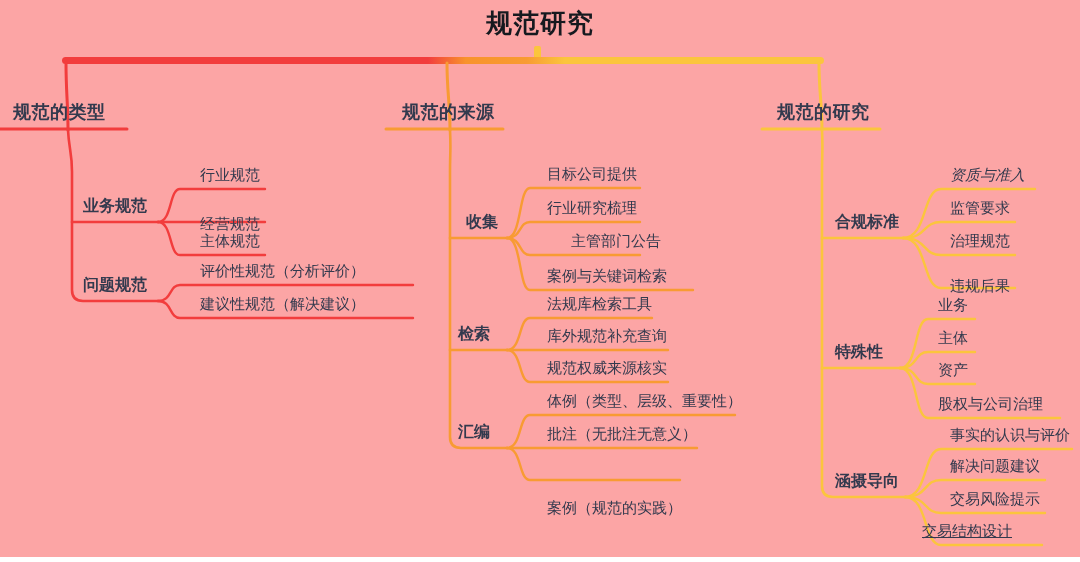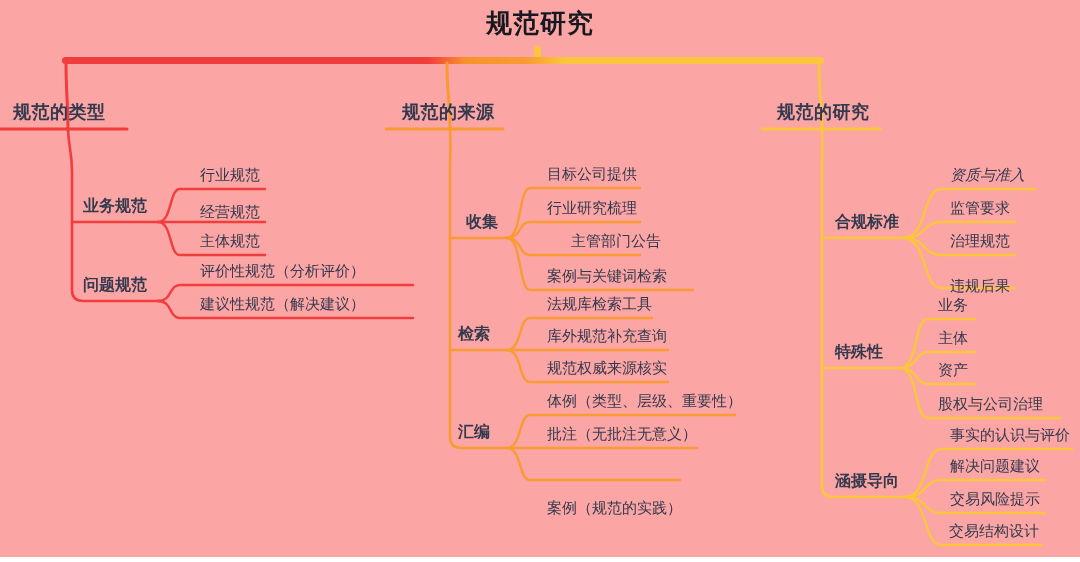--- a/index.html
+++ b/index.html
@@ -73,21 +73,21 @@
         <path d="M 905,497 C 928.4,497 923,480 941,480 L 1045,480" stroke="#fbc53d" stroke-width="2.4" fill="none" stroke-linecap="round"></path>
         <path d="M 905,497 C 928.4,497 923,513 941,513 L 1045,513" stroke="#fbc53d" stroke-width="2.4" fill="none" stroke-linecap="round"></path>
         <path d="M 905,497 C 928.4,497 923,545 941,545 L 1042,545" stroke="#fbc53d" stroke-width="2.4" fill="none" stroke-linecap="round"></path>
       </g>
   </svg>
 
   <h1 class="title">规范研究</h1>
 
   <div id="nodes">
       <div class="node leaf" style="left: 200px; top: 165px;">行业规范</div>
-      <div class="node leaf" style="left: 200px; top: 202px;">经营规范</div>
+      <div class="node leaf" style="left: 200px; top: 214px;">经营规范</div>
       <div class="node leaf" style="left: 200px; top: 231px;">主体规范</div>
       <div class="node group" style="left: 83px; top: 196px;">业务规范</div>
       <div class="node leaf" style="left: 200px; top: 261px;">评价性规范（分析评价）</div>
       <div class="node leaf" style="left: 200px; top: 294px;">建议性规范（解决建议）</div>
       <div class="node group" style="left: 83px; top: 275px;">问题规范</div>
       <div class="node header" style="left: 13px; top: 101px;">规范的类型</div>
       <div class="node leaf" style="left: 547px; top: 164px;">目标公司提供</div>
       <div class="node leaf" style="left: 547px; top: 198px;">行业研究梳理</div>
       <div class="node leaf" style="left: 547px; top: 231px; margin-left: 24px;">主管部门公告</div>
       <div class="node leaf" style="left: 547px; top: 266px;">案例与关键词检索</div>
@@ -107,19 +107,19 @@
       <div class="node leaf" style="left: 950px; top: 276px;">违规后果</div>
       <div class="node group" style="left: 835px; top: 212px;">合规标准</div>
       <div class="node leaf" style="left: 938px; top: 295px;">业务</div>
       <div class="node leaf" style="left: 938px; top: 328px;">主体</div>
       <div class="node leaf" style="left: 938px; top: 360px;">资产</div>
       <div class="node leaf" style="left: 938px; top: 394px;">股权与公司治理</div>
       <div class="node group" style="left: 835px; top: 342px;">特殊性</div>
       <div class="node leaf" style="left: 950px; top: 425px;">事实的认识与评价</div>
       <div class="node leaf" style="left: 950px; top: 456px;">解决问题建议</div>
       <div class="node leaf" style="left: 950px; top: 489px;">交易风险提示</div>
-      <div class="node leaf" style="left: 949px; top: 521px;">交易结构设计</div>
+      <div class="node leaf" style="left: 922px; top: 521px; text-decoration: underline;">交易结构设计</div>
       <div class="node group" style="left: 835px; top: 471px;">涵摄导向</div>
       <div class="node header" style="left: 777px; top: 101px;">规范的研究</div>
     </div>
 
   <div class="bottom-strip"></div>
 </div>
 
 </body></html>

